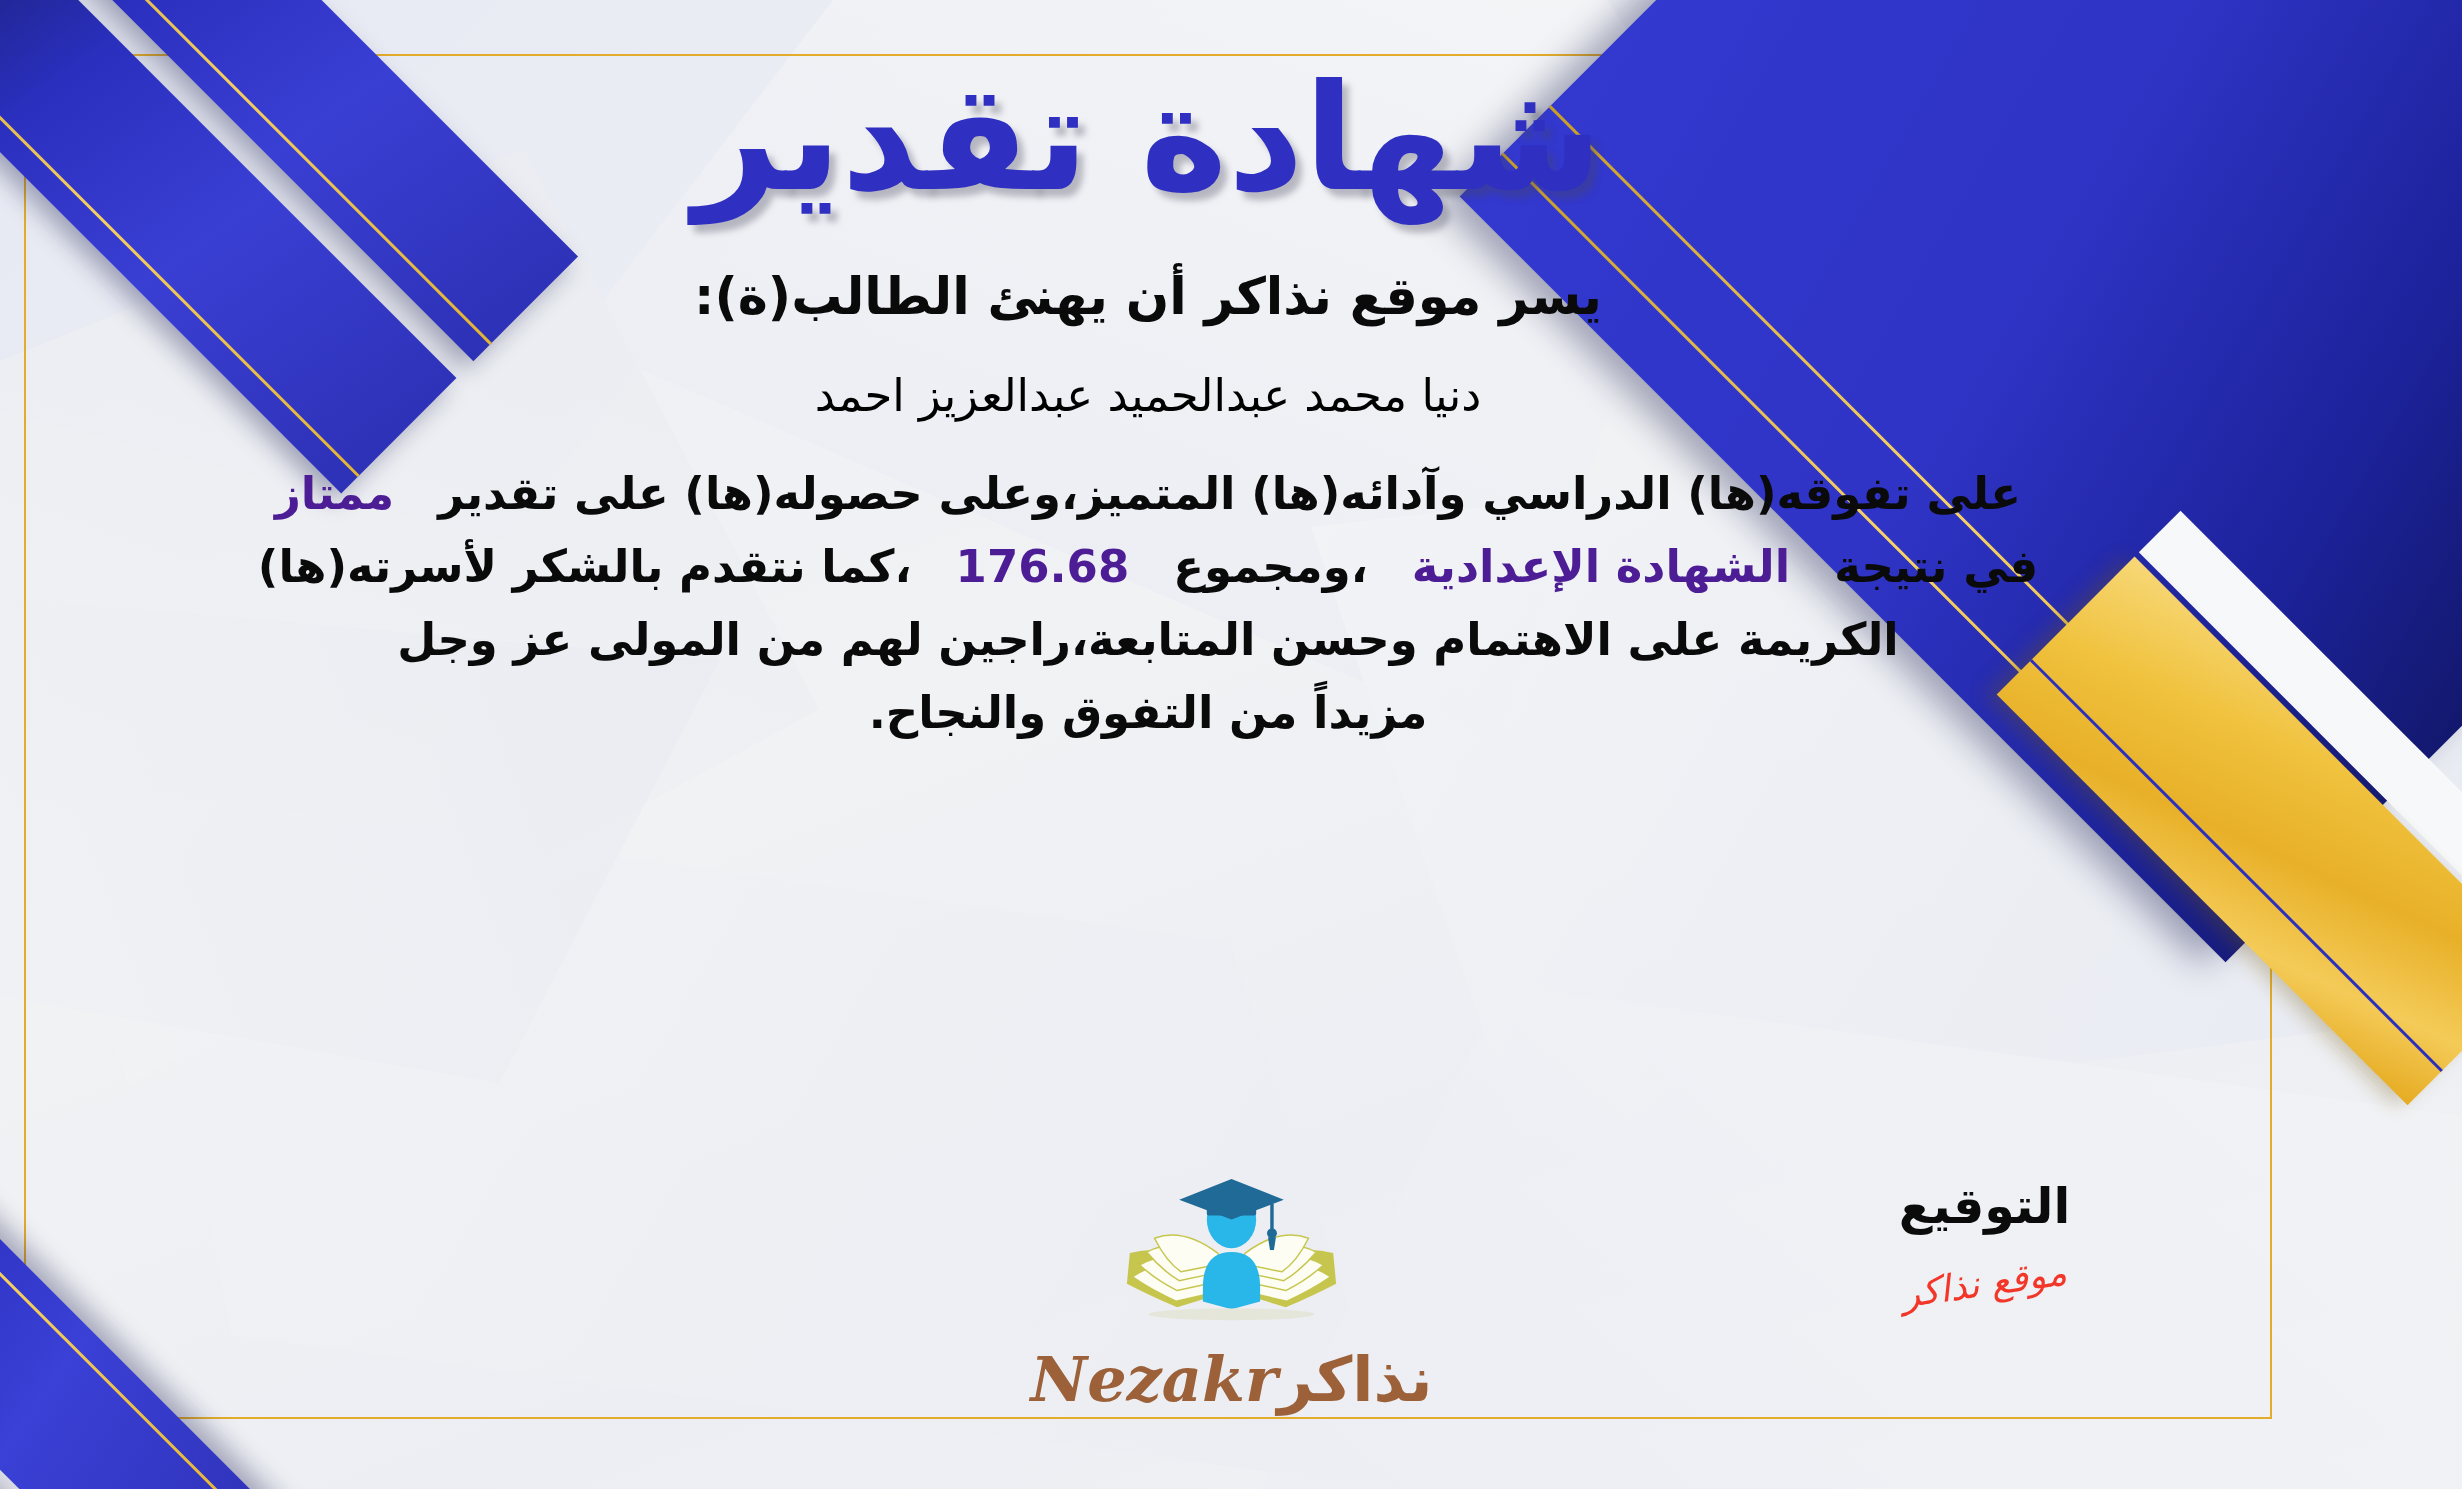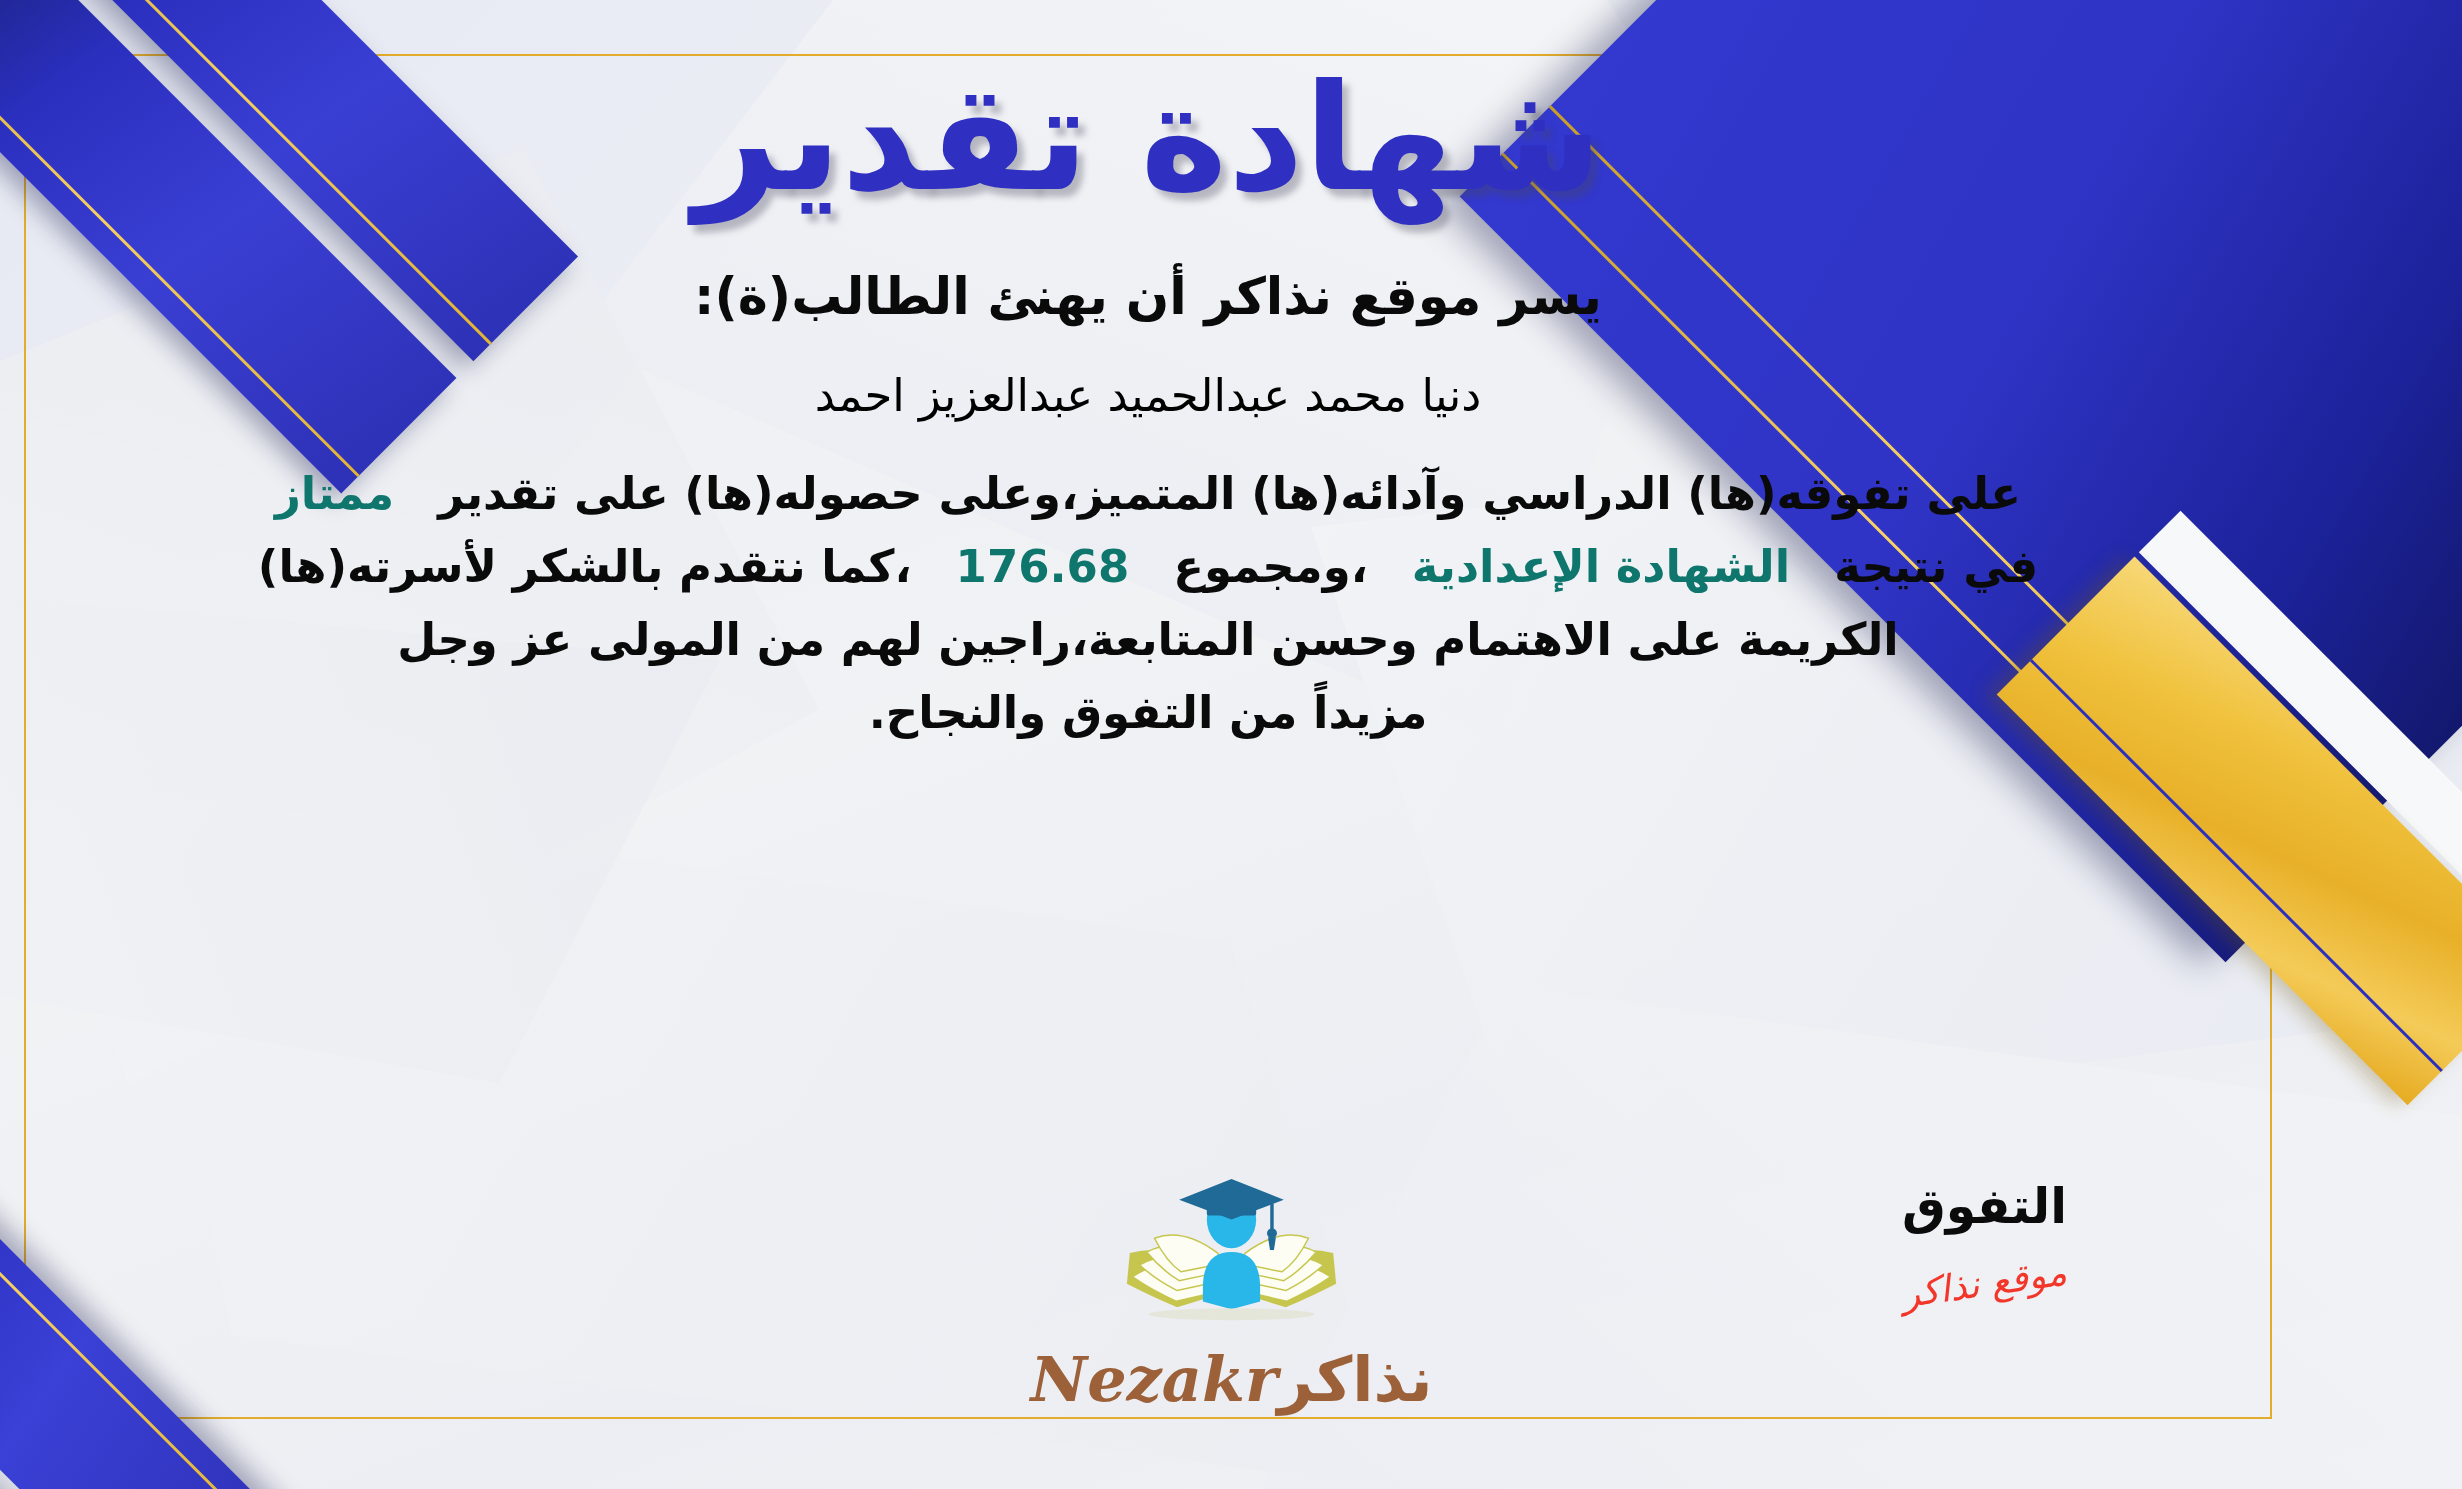--- a/index.html
+++ b/index.html
@@ -167,21 +167,21 @@
     font-size:45px;
     font-weight:400;
     margin-bottom:27.6px;
   }
   .para{
     font-size:45px;
     line-height:1.62;
     text-align:center;
     font-weight:600;
   }
-  .para .hl{color:#0f766e;font-weight:700;}
+  .para .hl{color:#4c1d95;font-weight:700;}
   .para .spacer{display:inline-block;width:44px;}
 
   
   .footer{
     position:absolute;
     left:0;right:0;bottom:74px;
     display:flex;
     align-items:flex-start;
     justify-content:space-between;
     padding:0 256px 0 236px;
@@ -294,21 +294,21 @@
       <div class="para">الكريمة على الاهتمام وحسن المتابعة،راجين لهم من المولى عز وجل</div>
 
       <div class="para">مزيداً من التفوق والنجاح.</div>
 
     </div>
   </div>
 
   <div class="footer">
 
     <div class="sign-col">
-      <div class="sign-label">التفوق</div>
+      <div class="sign-label">التوقيع</div>
       <div class="sign-script">موقع نذاكر</div>
     </div>
 
     <div class="logo-col">
       <svg class="logo-mark" viewBox="0 0 460 330">
 
         <path d="M18 214 L24 152 Q110 130 186 186 L230 228 L120 262 Q60 236 18 214 Z" fill="#c6c64e"></path>
         <path d="M32 200 Q110 150 190 196 L224 224 L118 248 Q66 224 32 200 Z" fill="#fdfdf3"></path>
         <path d="M44 176 Q116 136 194 182 L220 206 L120 228 Q76 206 44 176 Z" fill="#fdfdf3" stroke="#c6c64e" stroke-width="3"></path>
         <path d="M58 150 Q124 116 198 166 L218 188 L124 208 Q88 186 58 150 Z" fill="#fdfdf3" stroke="#c6c64e" stroke-width="3"></path>

